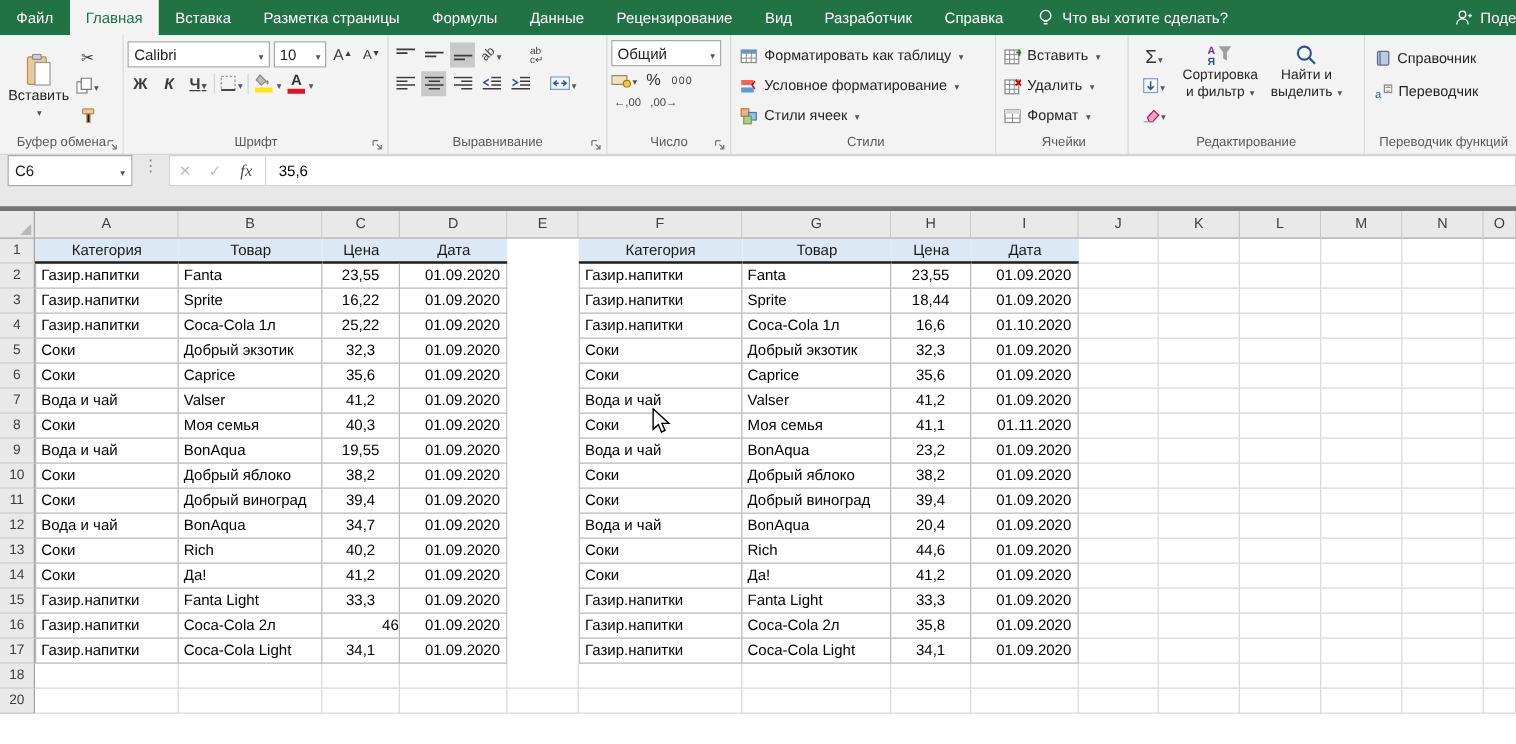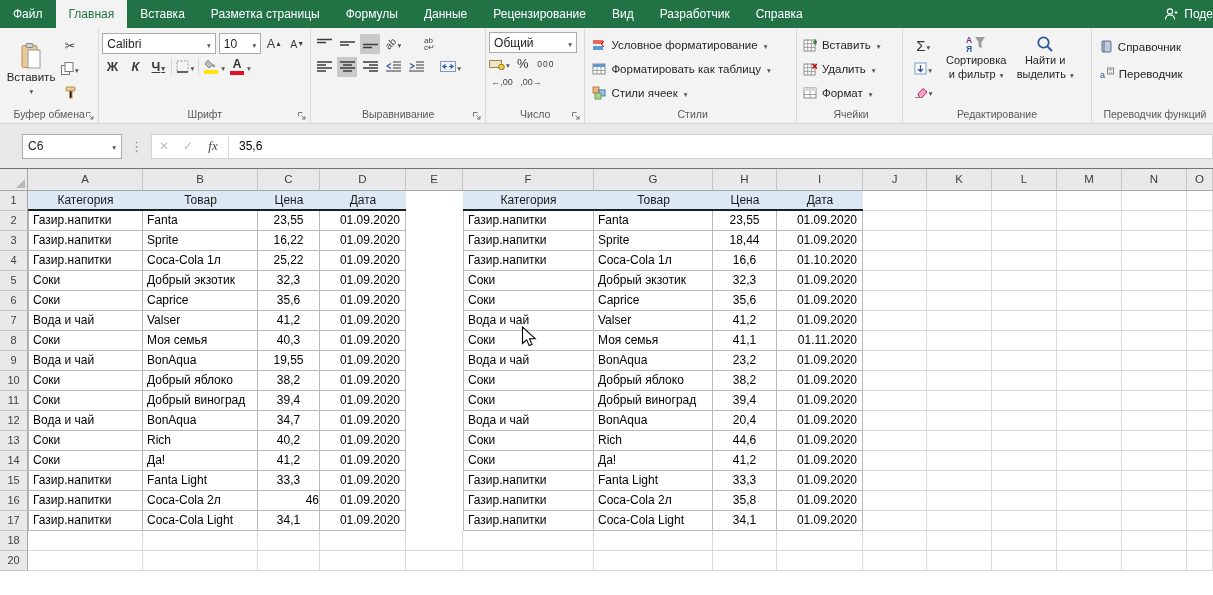--- a/index.html
+++ b/index.html
@@ -37,21 +37,21 @@
   .Alet{font-size:12px;font-weight:bold;color:#333;line-height:11px}
   .srow{display:flex;align-items:center;gap:5px;height:19px;font-size:11.5px;color:#262626;white-space:nowrap}
   .dec{font-size:9px;color:#444;letter-spacing:0;min-width:26px;text-align:center}
   .sm{font-size:8.5px;letter-spacing:1px}
   .pct{font-size:13px;color:#333}
   .sig{font-size:15px;color:#333}
   .ori{display:inline-block;transform:rotate(-45deg);font-size:10px;color:#444}
   .wrap2{font-size:8px;line-height:7px;color:#444;text-align:left}
 
   
-  #fbar{height:45px;background:#E8E8E8;display:flex;align-items:center;padding-left:22px;border-bottom:1px solid #737373}
+  #fbar{height:45px;background:#E8E8E8;display:flex;padding-left:6px;border-bottom:4px solid #737373}
   .namebox{width:100px;height:25px;background:#fff;border:1px solid #ABABAB;display:flex;align-items:center;padding:0 5px;font-size:12px}
   .dots::after{content:"⋮";color:#8a8a8a;font-size:13px}
   .dots{margin:0 8px}
   .fxzone{flex:1;height:25px;background:#fff;border:1px solid #D2D2D2;display:flex;align-items:center}
   .fxbtn{width:24px;text-align:center;font-size:12px;color:#BDBDBD}
   .fxbtn.x::after{content:"✕"}
   .fxbtn.v::after{content:"✓"}
   .fxlbl{width:26px;text-align:center;font-family:"Liberation Serif",serif;font-style:italic;font-size:13px;color:#444}
   .fdiv{width:1px;height:25px;background:#D9D9D9;margin:0 2px}
   .fval{padding-left:8px;font-size:12px;color:#000}
@@ -89,20 +89,27 @@
         <div class="tab active">Главная</div>
         <div class="tab">Вставка</div>
         <div class="tab">Разметка страницы</div>
         <div class="tab">Формулы</div>
         <div class="tab">Данные</div>
         <div class="tab">Рецензирование</div>
         <div class="tab">Вид</div>
         <div class="tab">Разработчик</div>
         <div class="tab">Справка</div>
       </div>
+    <div class="tellme">
+      <svg class="ico" width="13" height="15" viewBox="0 0 13 15">
+          <circle cx="6.5" cy="5.5" r="4.2" fill="none" stroke="#fff" stroke-width="1.1"></circle>
+          <path d="M5 10 h3 M5 12 h3" stroke="#fff" stroke-width="1.1"></path>
+        </svg>
+      <span>Что вы хотите сделать?</span>
+    </div>
     <div class="share">
       <svg class="ico" width="14" height="14" viewBox="0 0 14 14">
           <circle cx="6" cy="4.5" r="2.6" fill="none" stroke="#fff" stroke-width="1.1"></circle>
           <path d="M1.5 12.5 c0-3 2.2-4.5 4.5-4.5 s4.5 1.5 4.5 4.5" fill="none" stroke="#fff" stroke-width="1.1"></path>
           <path d="M10.5 5.5 h3 M12 4 v3" stroke="#fff" stroke-width="1"></path>
         </svg>
       <span>Поде</span>
     </div>
   </div>
 
@@ -318,34 +325,34 @@
       <svg class="launch" width="10" height="10" viewBox="0 0 10 10">
           <path d="M1.5 1.5 H5.5 M1.5 1.5 V5.5" stroke="#777" fill="none"></path>
           <path d="M4.5 4.5 L8 8 M8 5 V8 H5" stroke="#777" fill="none"></path>
         </svg>
     </div>
 
     <div class="grp" style="width:213px;padding-left:7px">
       <div style="flex:1;display:flex;flex-direction:column;justify-content:space-evenly">
         <div class="srow">
           <svg width="14" height="14" viewBox="0 0 14 14">
+              <rect x="1" y="2" width="12" height="10" fill="#fff" stroke="#8a8a8a"></rect>
+              <rect x="1" y="2" width="12" height="3" fill="#5B9BD5"></rect>
+              <path d="M1 8.5 h12 M5 2 v10 M9 2 v10" stroke="#8a8a8a" stroke-width="0.8"></path>
+            </svg>
+          <span>Форматировать как таблицу</span>
+            <span class="car"></span>
+        </div>
+        <div class="srow">
+          <svg width="14" height="14" viewBox="0 0 14 14">
               <rect x="1" y="2" width="10" height="4" fill="#E8695A"></rect>
               <rect x="1" y="8" width="10" height="4" fill="#5B9BD5"></rect>
               <path d="M12 3 l-2.5 3 2.5 3" fill="none" stroke="#C00000"></path>
             </svg>
           <span>Условное форматирование</span>
-            <span class="car"></span>
-        </div>
-        <div class="srow">
-          <svg width="14" height="14" viewBox="0 0 14 14">
-              <rect x="1" y="2" width="12" height="10" fill="#fff" stroke="#8a8a8a"></rect>
-              <rect x="1" y="2" width="12" height="3" fill="#5B9BD5"></rect>
-              <path d="M1 8.5 h12 M5 2 v10 M9 2 v10" stroke="#8a8a8a" stroke-width="0.8"></path>
-            </svg>
-          <span>Форматировать как таблицу</span>
             <span class="car"></span>
         </div>
         <div class="srow">
           <svg width="14" height="14" viewBox="0 0 14 14">
               <rect x="1" y="1" width="6" height="6" fill="#F4B183" stroke="#C07C3E"></rect>
               <rect x="7" y="4" width="6" height="6" fill="#9DC3E6" stroke="#4A7CB0"></rect>
               <rect x="3" y="7" width="6" height="6" fill="#A9D18E" stroke="#6FA050"></rect>
             </svg>
           <span>Стили ячеек</span>
             <span class="car"></span>

